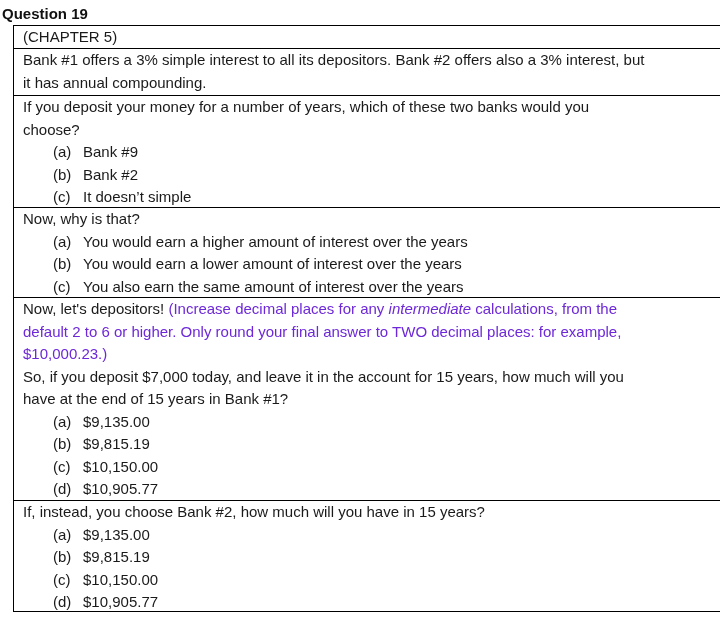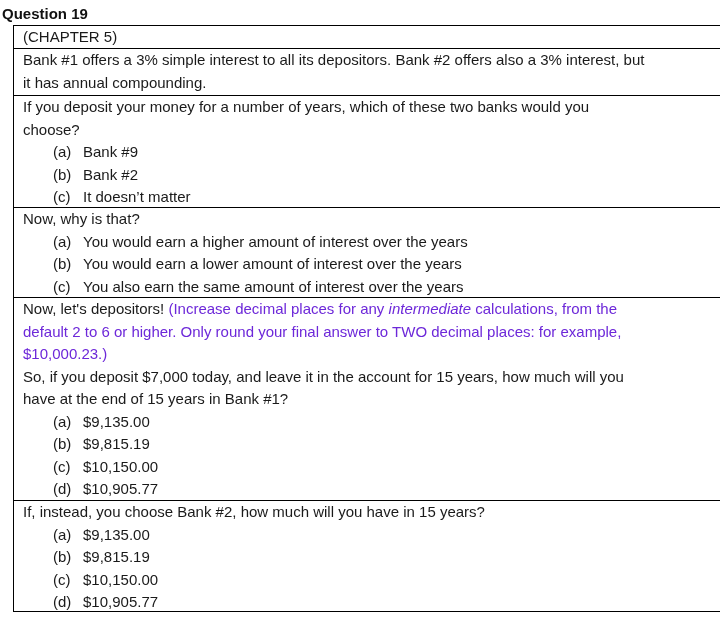--- a/index.html
+++ b/index.html
@@ -56,21 +56,21 @@
     <div class="opt">
       <span class="lbl">(a)</span>
       <span>Bank #9</span>
     </div>
     <div class="opt">
       <span class="lbl">(b)</span>
       <span>Bank #2</span>
     </div>
     <div class="opt">
       <span class="lbl">(c)</span>
-      <span>It doesn’t matter</span>
+      <span>It doesn’t simple</span>
     </div>
   </div>
 
   <div class="row r4">
     <div class="line">Now, why is that?</div>
     <div class="opt">
       <span class="lbl">(a)</span>
       <span>You would earn a higher amount of interest over the years</span>
     </div>
     <div class="opt">

